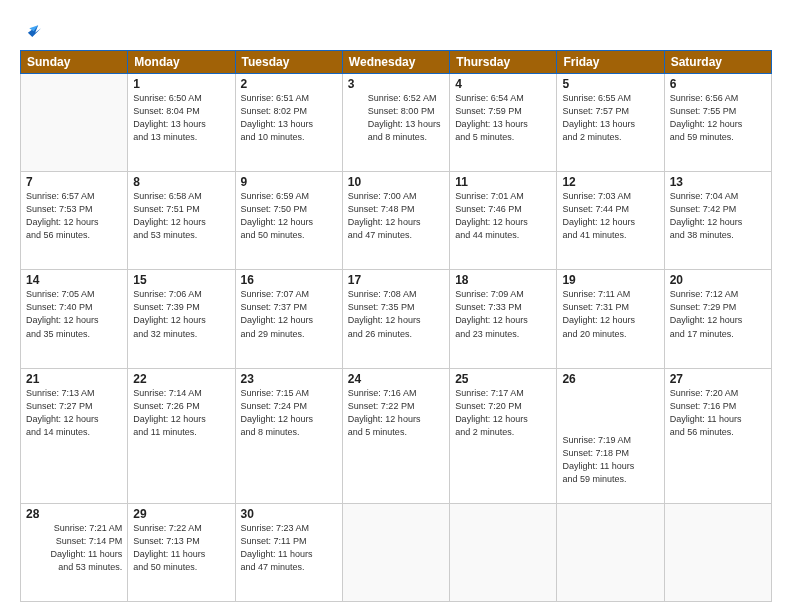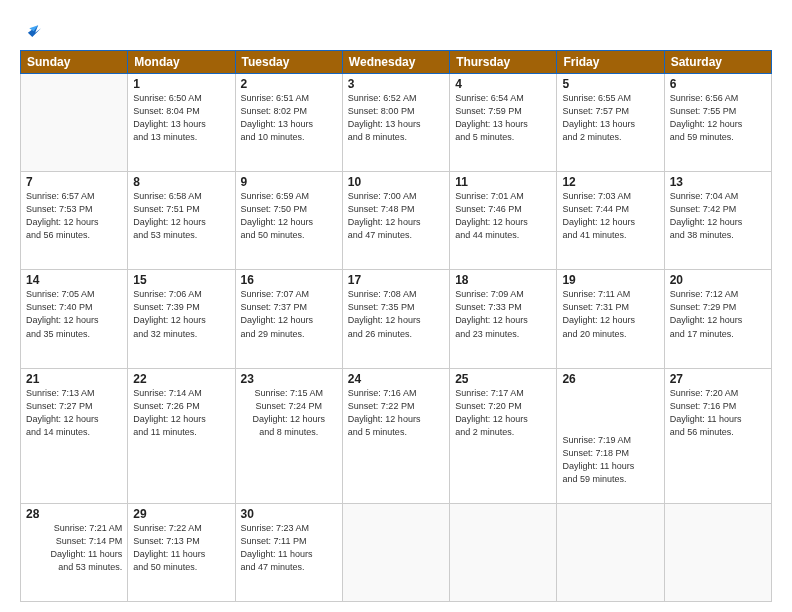--- a/index.html
+++ b/index.html
@@ -143,21 +143,21 @@
           </td>
           <td>
             <span class="day-number">2</span>
             <div class="day-info" style="white-space: pre-line;">Sunrise: 6:51 AM
 Sunset: 8:02 PM
 Daylight: 13 hours
 and 10 minutes.</div>
           </td>
           <td>
             <span class="day-number">3</span>
-            <div class="day-info" style="white-space: pre-line;">Sunrise: 6:52 AM
+            <div class="day-info" style="white-space: pre-line; margin-left: 20px;">Sunrise: 6:52 AM
 Sunset: 8:00 PM
 Daylight: 13 hours
 and 8 minutes.</div>
           </td>
           <td>
             <span class="day-number">4</span>
             <div class="day-info" style="white-space: pre-line;">Sunrise: 6:54 AM
 Sunset: 7:59 PM
 Daylight: 13 hours
 and 5 minutes.</div>
@@ -289,21 +289,21 @@
           </td>
           <td>
             <span class="day-number">22</span>
             <div class="day-info" style="white-space: pre-line;">Sunrise: 7:14 AM
 Sunset: 7:26 PM
 Daylight: 12 hours
 and 11 minutes.</div>
           </td>
           <td>
             <span class="day-number">23</span>
-            <div class="day-info" style="white-space: pre-line; text-align: center;">Sunrise: 7:15 AM
+            <div class="day-info" style="white-space: pre-line;">Sunrise: 7:15 AM
 Sunset: 7:24 PM
 Daylight: 12 hours
 and 8 minutes.</div>
           </td>
           <td>
             <span class="day-number">24</span>
             <div class="day-info" style="white-space: pre-line;">Sunrise: 7:16 AM
 Sunset: 7:22 PM
 Daylight: 12 hours
 and 5 minutes.</div>

